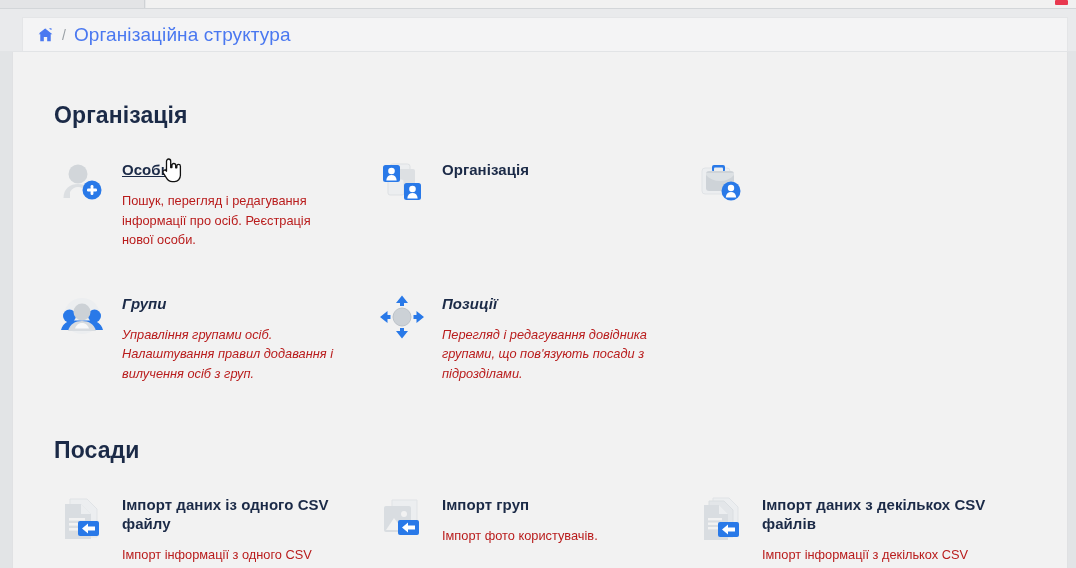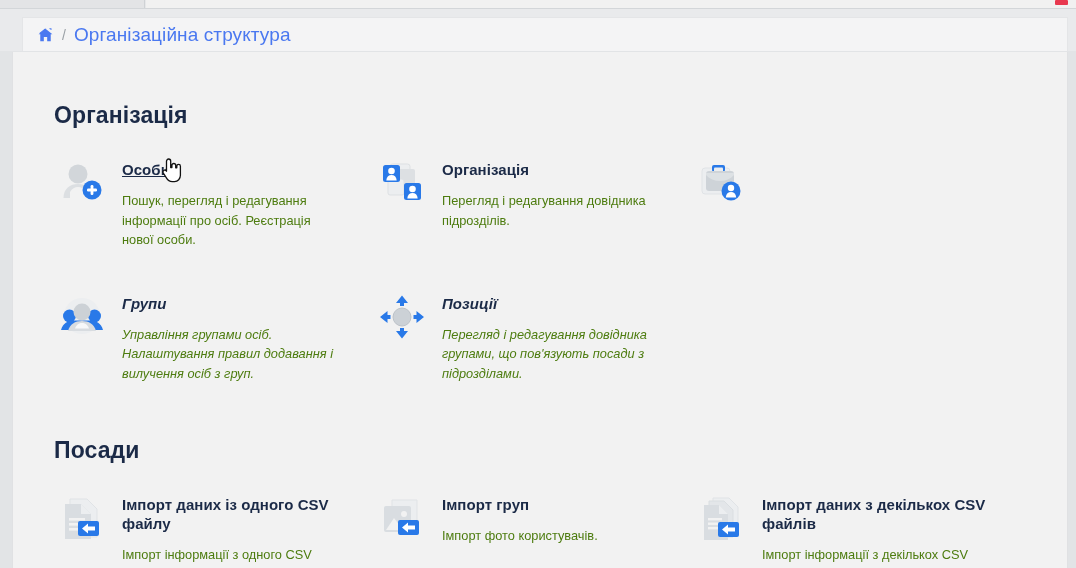--- a/index.html
+++ b/index.html
@@ -103,21 +103,21 @@
     font-size: 15px; font-weight: bold;
     color: #1b2a47; letter-spacing: .05px;
     line-height: 19px;
     cursor: pointer;
     display: inline;
   }
   .card-title.hovered { text-decoration: underline; }
 
   .card-desc {
     margin-top: 12px;
-    font-size: 12.8px; color: #4d7c0f;
+    font-size: 12.8px; color: #b91c1c;
     line-height: 19.5px;
     max-width: 215px;
   }
   .card-col-3 .card-desc { max-width: 240px; }
 
   
   #hover-cursor {
     position: absolute;
     left: 160px; top: 157px;
     width: 22px; height: 26px;
@@ -181,21 +181,20 @@
             <rect x="3" y="4" width="17" height="17" rx="2.5" fill="#2979e8"></rect>
             <circle cx="11.5" cy="10" r="3.3" fill="#ffffff"></circle>
             <path d="M6.3 19.5 C6.6 15.8 8.7 14 11.5 14 C14.3 14 16.4 15.8 16.7 19.5 Z" fill="#ffffff"></path>
             <rect x="24" y="22" width="17" height="17" rx="2.5" fill="#2979e8"></rect>
             <circle cx="32.5" cy="28" r="3.3" fill="#ffffff"></circle>
             <path d="M27.3 37.5 C27.6 33.8 29.7 32 32.5 32 C35.3 32 37.4 33.8 37.7 37.5 Z" fill="#ffffff"></path>
           </svg>
         </div>
         <div class="card-body">
           <span class="card-title">Організація</span>
-          <div class="card-desc">Перегляд і редагування довідника підрозділів.</div>
         </div>
       </div>
 
       <div class="card card-col-3">
         <div class="card-icon">
           <svg width="46" height="44" viewBox="0 0 46 44">
             <rect x="3" y="7" width="28" height="26" rx="3" fill="#eceef0" stroke="#e0e3e6" stroke-width="1"></rect>
             <rect x="13" y="4" width="13" height="7" rx="2" fill="#2979e8"></rect>
             <rect x="15" y="6.5" width="9" height="5" rx="1" fill="#eceef0"></rect>
             <rect x="7" y="10" width="28" height="20" rx="3" fill="#ced3d8"></rect>

